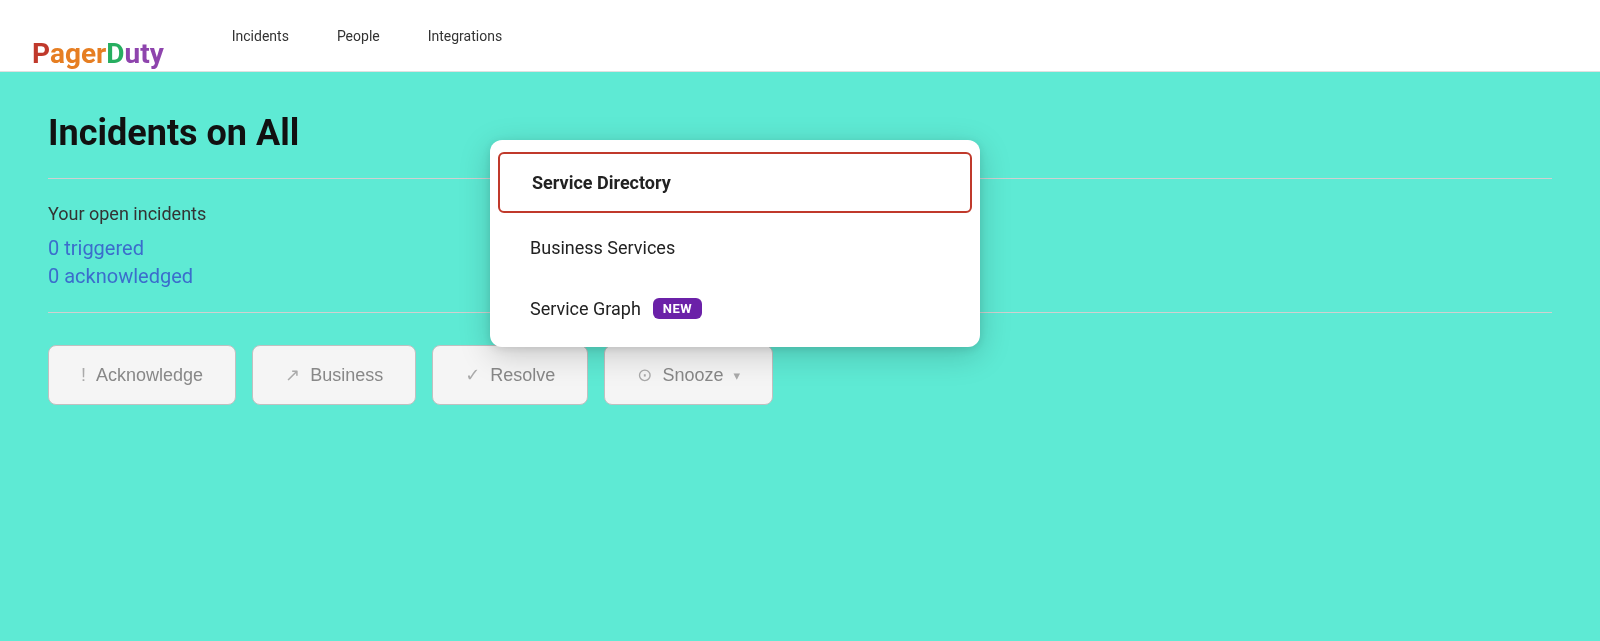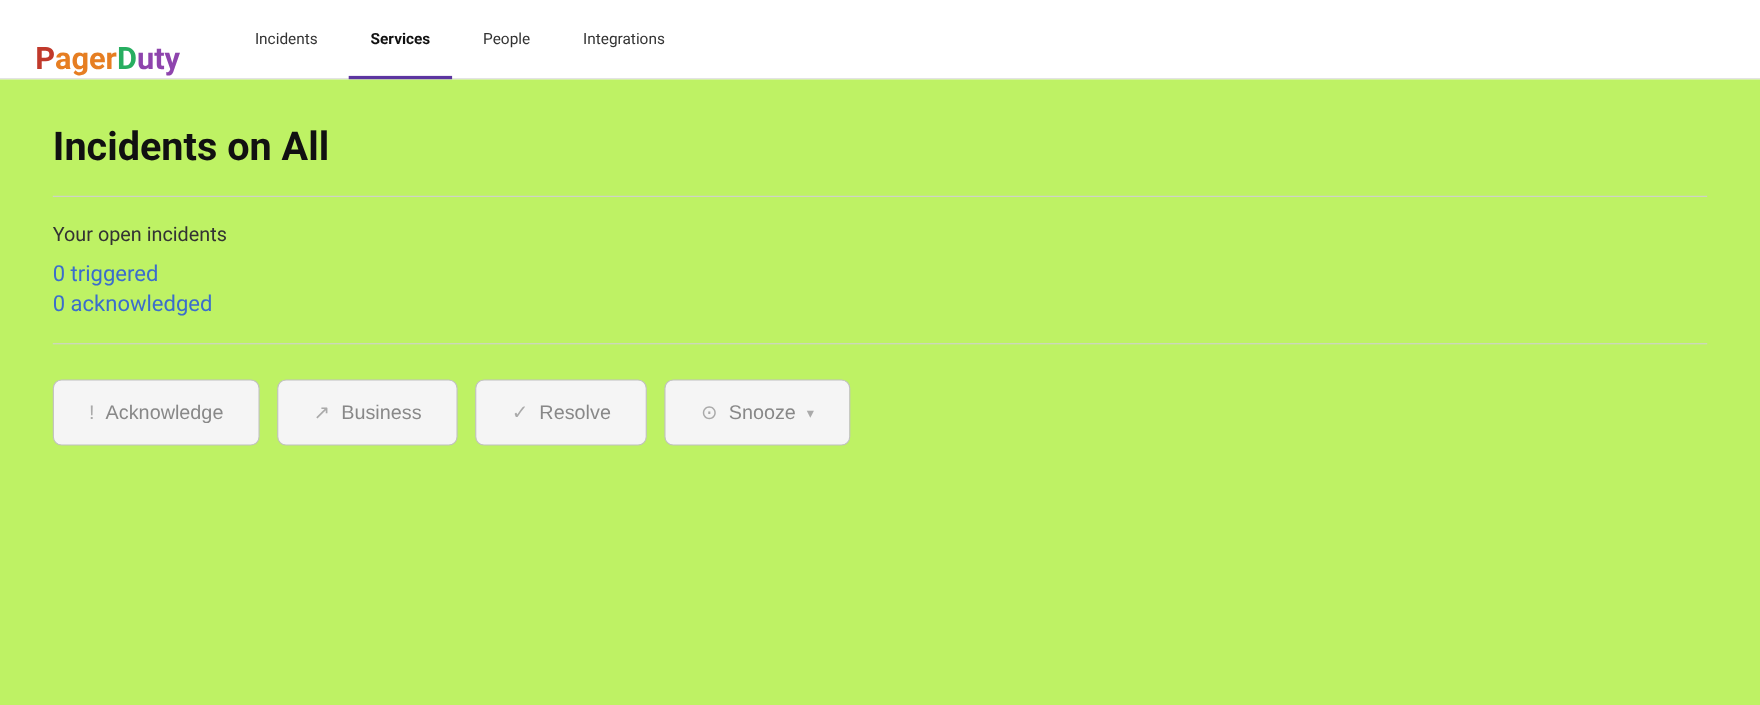--- a/index.html
+++ b/index.html
@@ -87,21 +87,21 @@
 
     .loading-bar-rest {
       height: 100%;
       background: #e0e0e0;
       flex: 1;
     }
 
     
     .main {
       padding: 40px 48px 16px;
-      background: #bef264;
+      background: #5eead4;
       min-height: 569px;
       position: relative;
     }
 
     .page-title {
       font-size: 36px;
       font-weight: 700;
       color: #111;
       margin-bottom: 24px;
     }
@@ -227,23 +227,20 @@
   <div class="logo">
     <span class="logo-text">
       <span style="color:#c0392b;">P</span><span style="color:#e67e22;">ager</span><span style="color:#27ae60;">D</span><span style="color:#8e44ad;">uty</span>
     </span>
   </div>
 
   <nav>
     <div class="nav-item">
       <span>Incidents</span>
     </div>
-    <div class="nav-item active">
-      <span>Services</span>
-    </div>
     <div class="nav-item">
       <span>People</span>
     </div>
     <div class="nav-item">
       <span>Integrations</span>
     </div>
   </nav>
 </header>
 
 <main class="main">
@@ -277,13 +274,27 @@
 
     <button class="action-btn">
       <span class="snooze-btn">
         <span class="btn-icon">⊙</span>
         <span>Snooze</span>
         <span style="font-size:13px; color:#aaa;">▾</span>
       </span>
     </button>
   </div>
 
+  <div class="dropdown-menu">
+    <div class="dropdown-item highlighted">
+      <span>Service Directory</span>
+    </div>
+    <div class="dropdown-item">
+      <span>Business Services</span>
+    </div>
+    <div class="dropdown-item">
+      <div class="dropdown-item-row">
+        <span>Service Graph</span>
+        <span class="new-badge">NEW</span>
+      </div>
+    </div>
+  </div>
 </main>
 
 </body></html>

